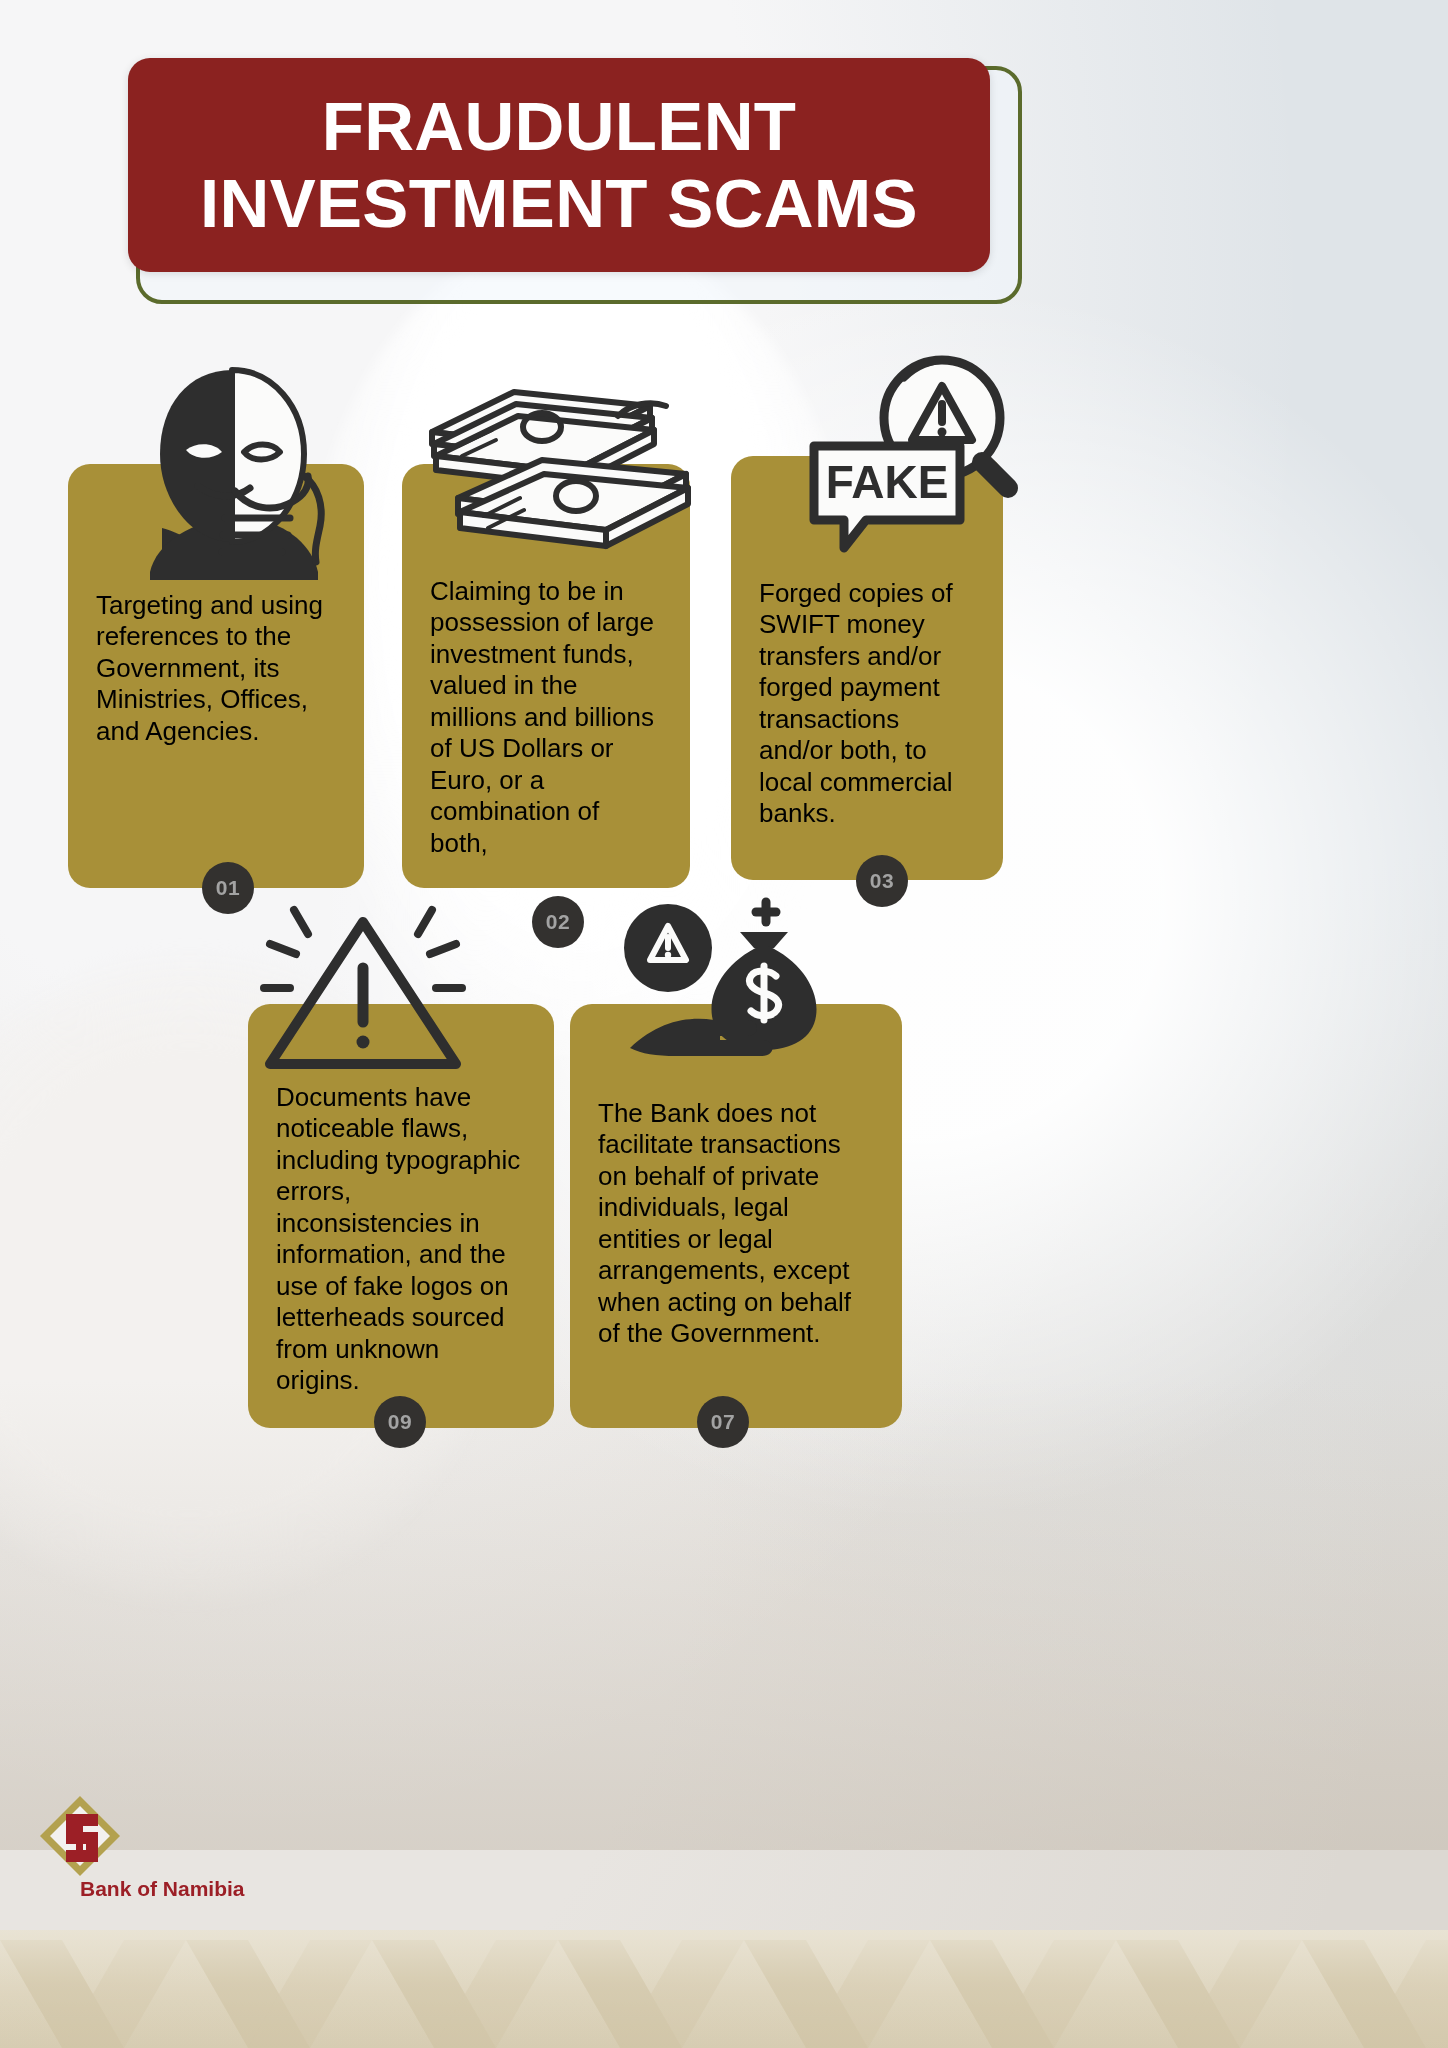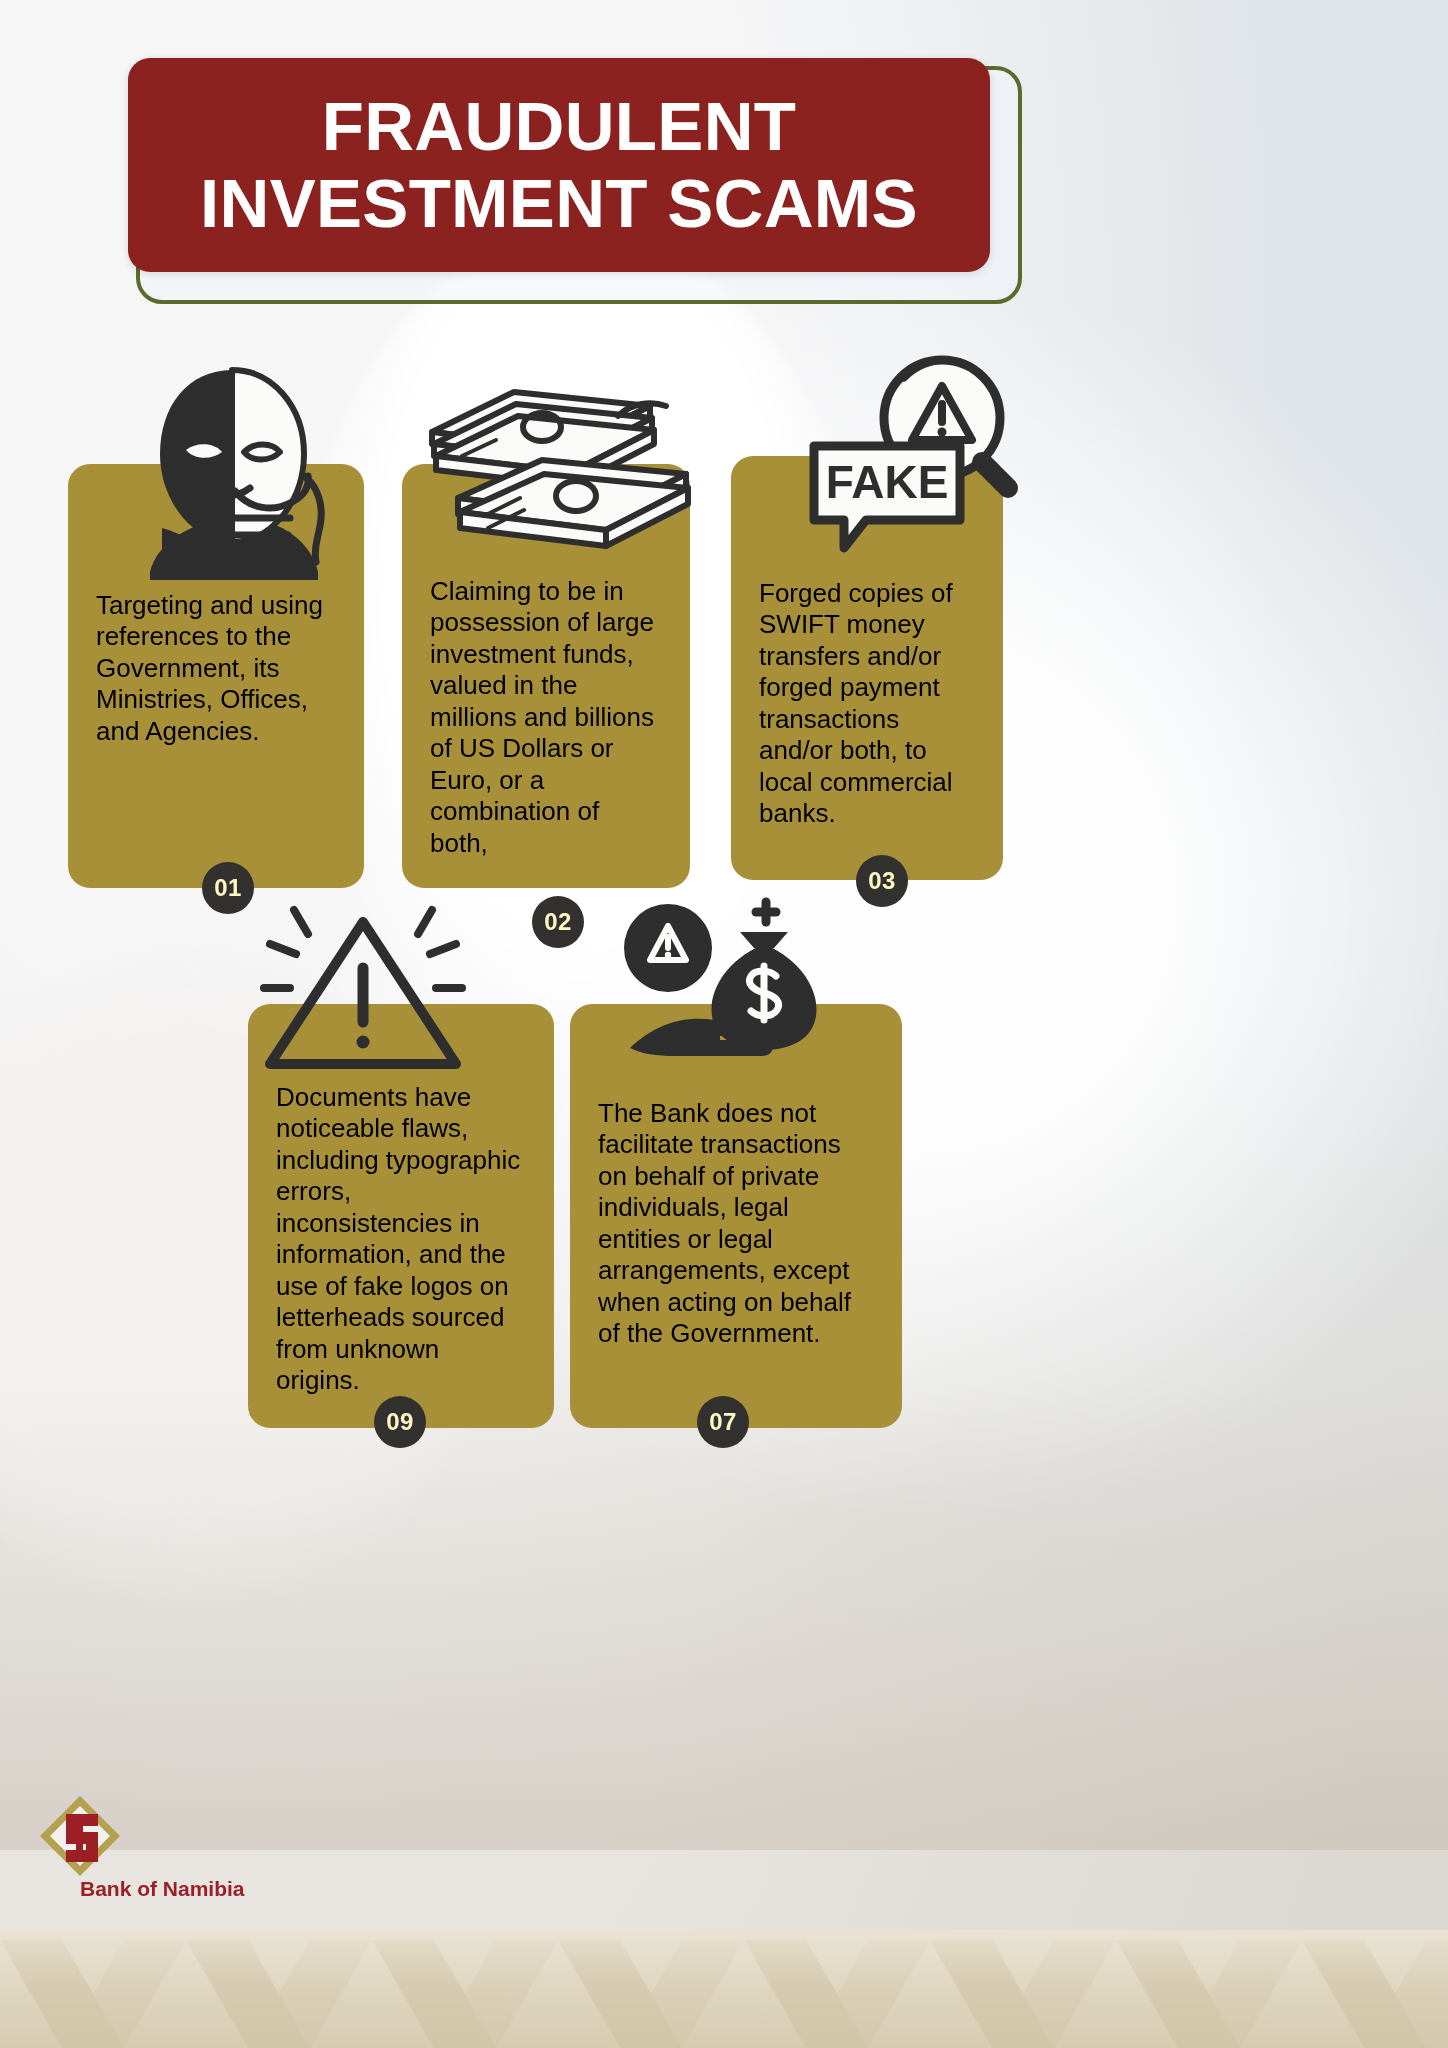--- a/index.html
+++ b/index.html
@@ -40,21 +40,21 @@
     border-radius:22px;box-sizing:border-box;display:flex;align-items:center;justify-content:center;
     box-shadow:0 2px 8px rgba(0,0,0,.12);}
   .header-title{color:#ffffff;font-size:69px;line-height:1.12;font-weight:700;text-align:center;
     letter-spacing:.3px;padding:0 34px;font-family:"Liberation Sans", sans-serif;}
 
   
   .card{position:absolute;background:#a89038;border-radius:22px;z-index:4;box-sizing:border-box;}
   .card-text{position:absolute;left:0;right:0;color:#000000;font-size:26px;line-height:1.21;
     padding:0 28px;box-sizing:border-box;font-family:"Liberation Sans", sans-serif;}
   .badge{position:absolute;width:52px;height:52px;border-radius:50%;background:#33312f;
-    color:#fef9c3;font-size:24px;font-weight:700;display:flex;align-items:center;justify-content:center;
+    color:#a3a3a3;font-size:21px;font-weight:700;display:flex;align-items:center;justify-content:center;
     z-index:7;letter-spacing:.5px;}
 
   
   .icon{position:absolute;z-index:6;}
   .icon svg{display:block;overflow:visible;}
 
   
   .logo{position:absolute;left:18px;top:1792px;width:260px;height:118px;z-index:8;}
 </style>
 </head>

